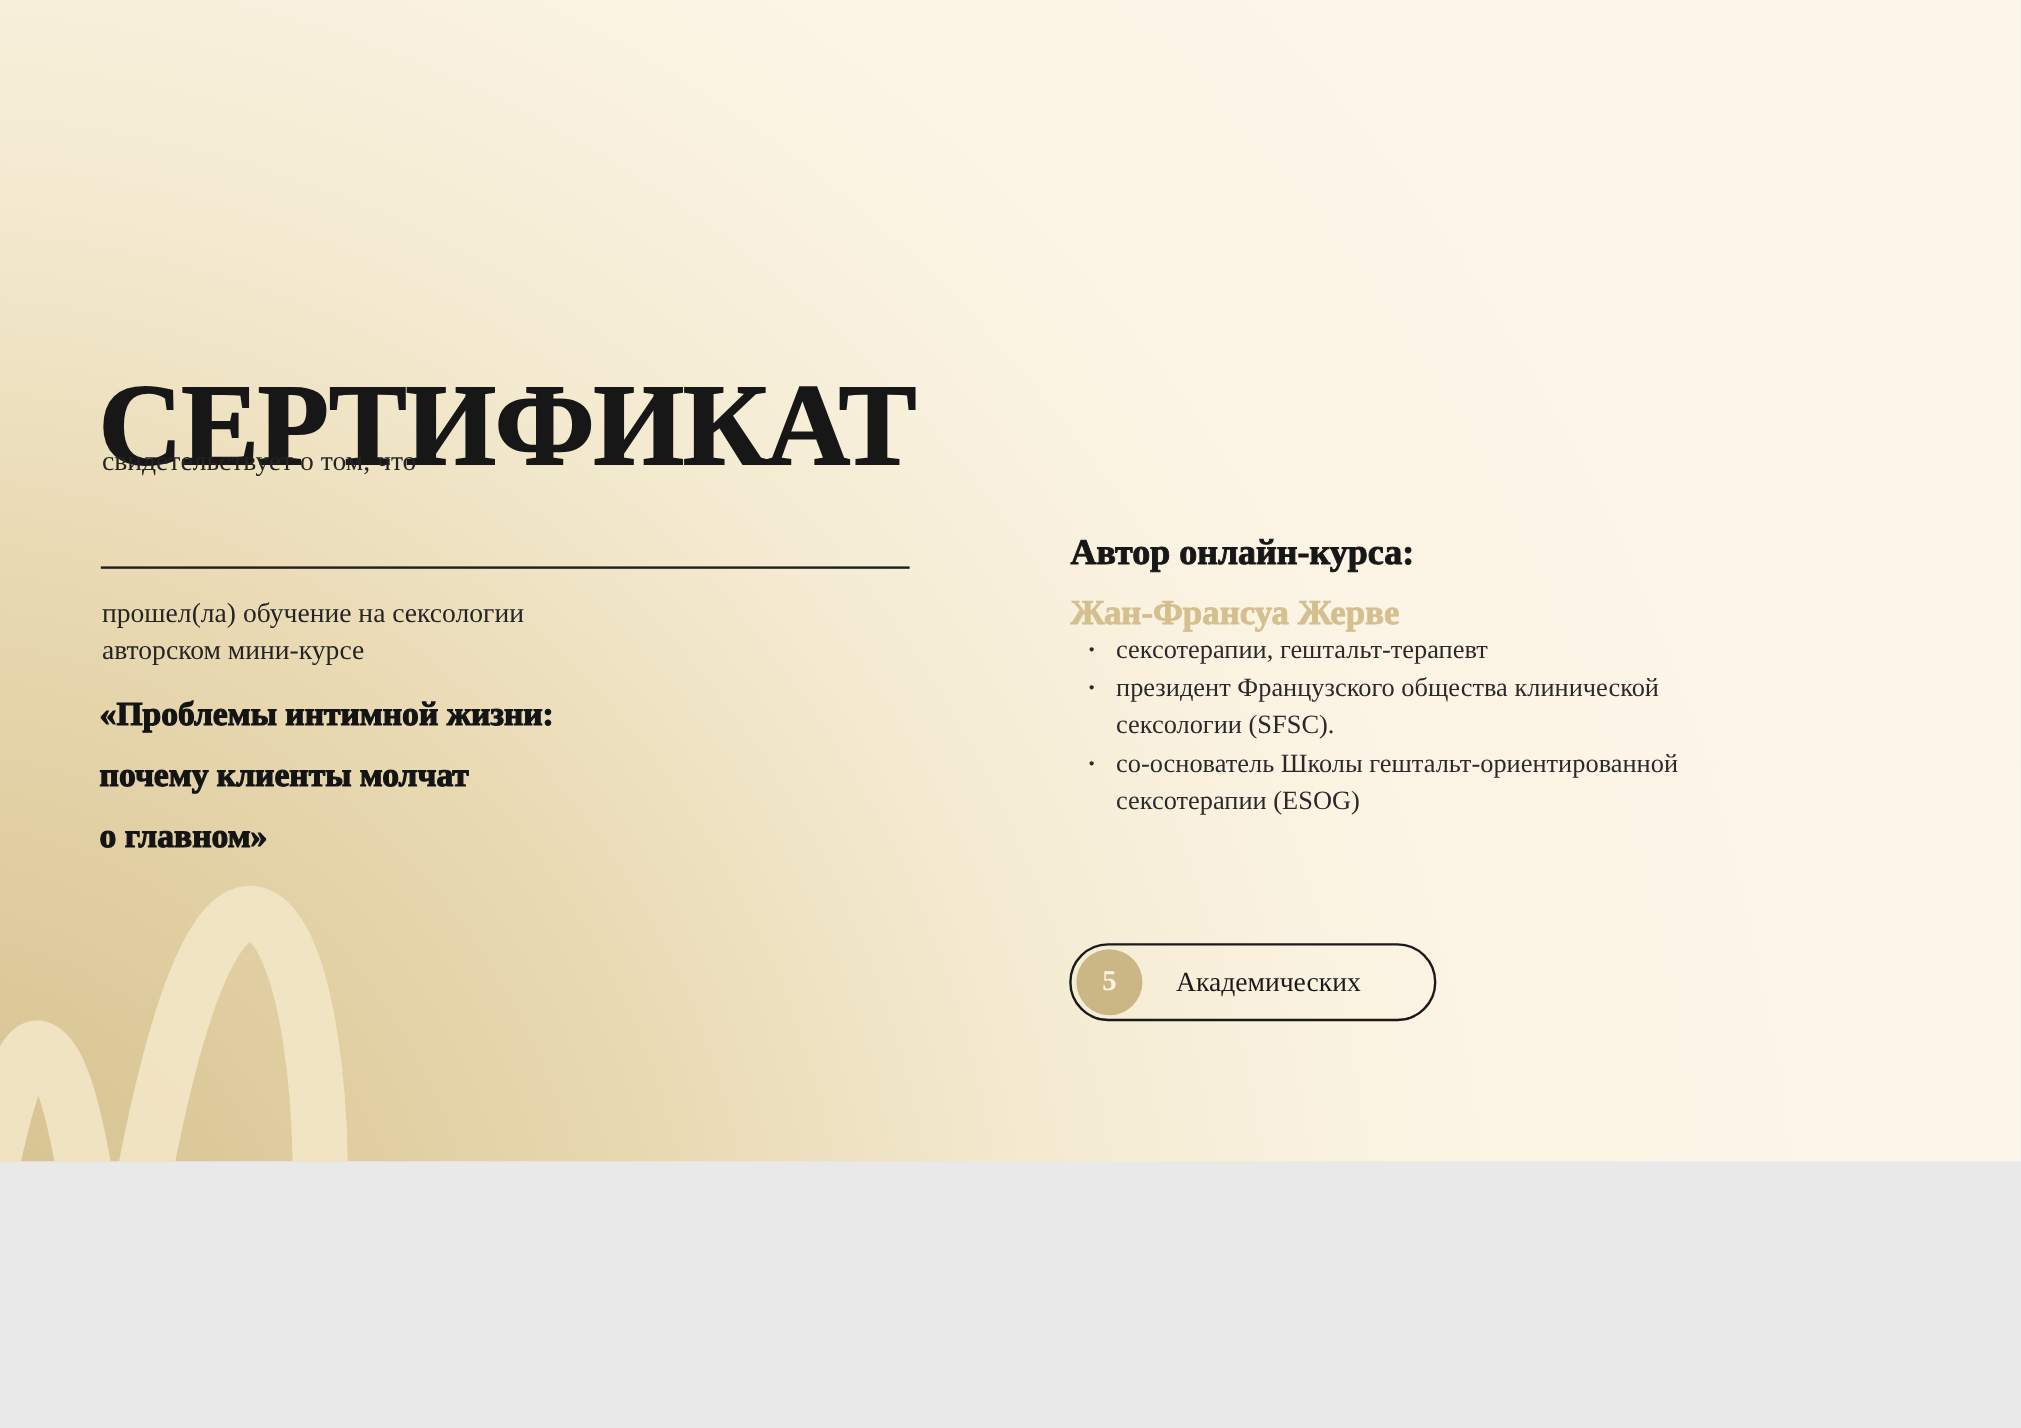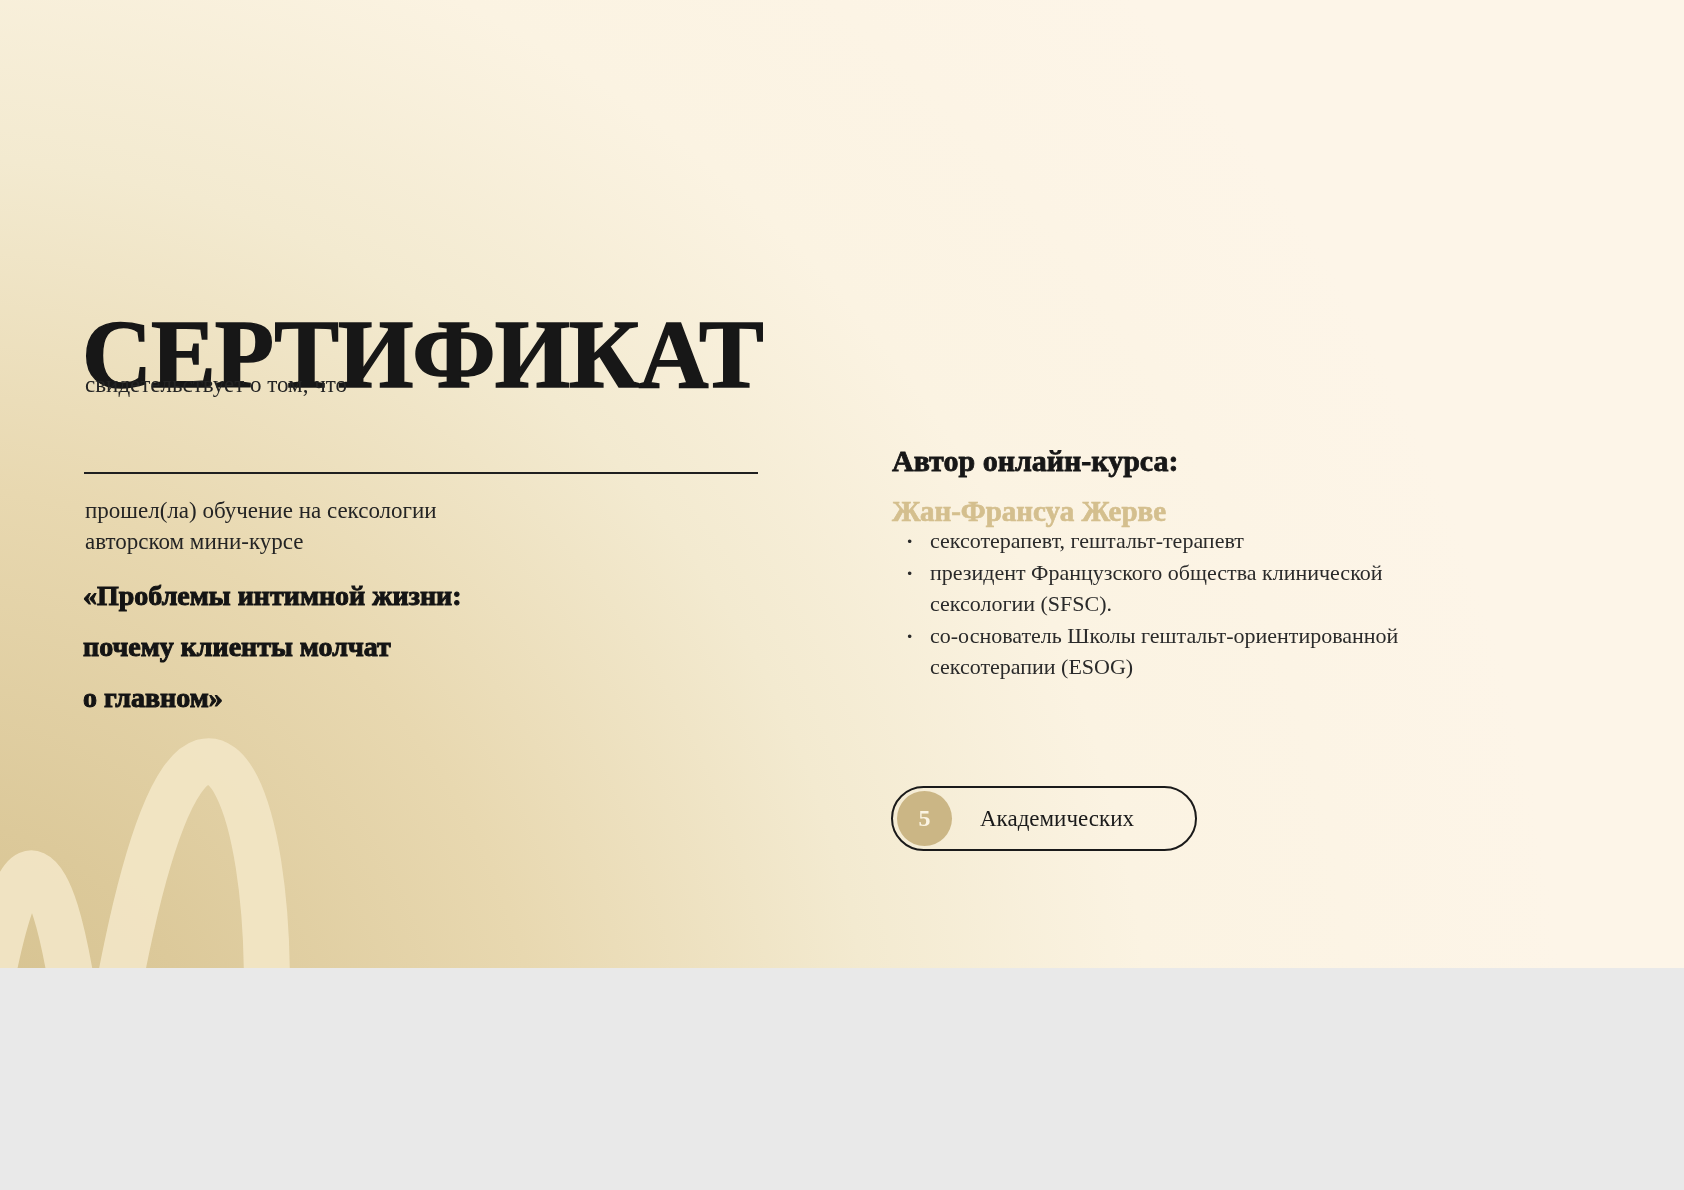--- a/index.html
+++ b/index.html
@@ -113,21 +113,21 @@
 
   <div class="course-title">«Проблемы интимной жизни:
 почему клиенты молчат
 о главном»</div>
 
   <div class="author-heading">Автор онлайн-курса:</div>
 
   <div class="author-name" style="color: rgb(212, 191, 142);">Жан-Франсуа Жерве</div>
 
   <ul class="author-bullets">
-    <li>сексотерапевт, гештальт-терапевт</li>
+    <li>сексотерапии, гештальт-терапевт</li>
     <li>президент Французского общества клинической
 сексологии (SFSC).</li>
     <li>со-основатель Школы гештальт-ориентированной
 сексотерапии (ESOG)</li>
   </ul>
 
 
   <div class="hours-pill">
     <span class="hours-badge" style="background-color: rgb(203, 182, 133);">5</span>
     <span class="hours-unit">Академических</span>

